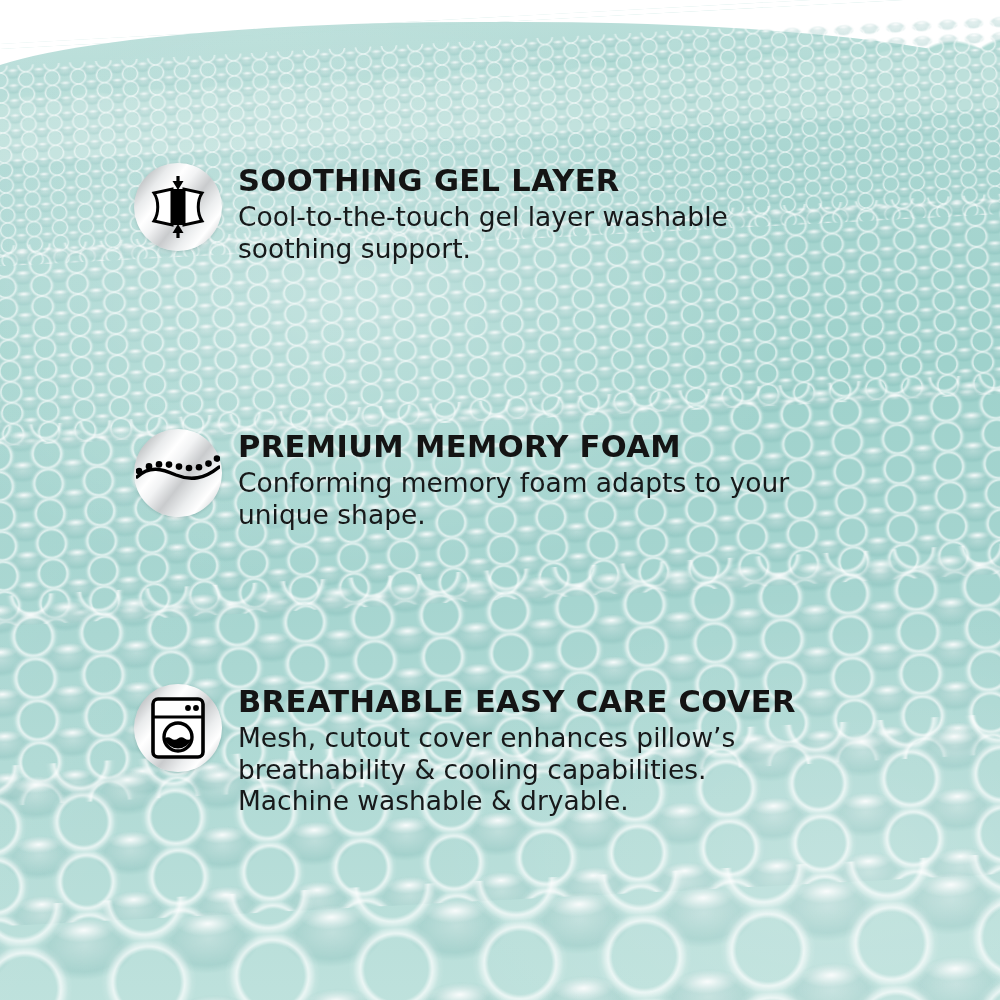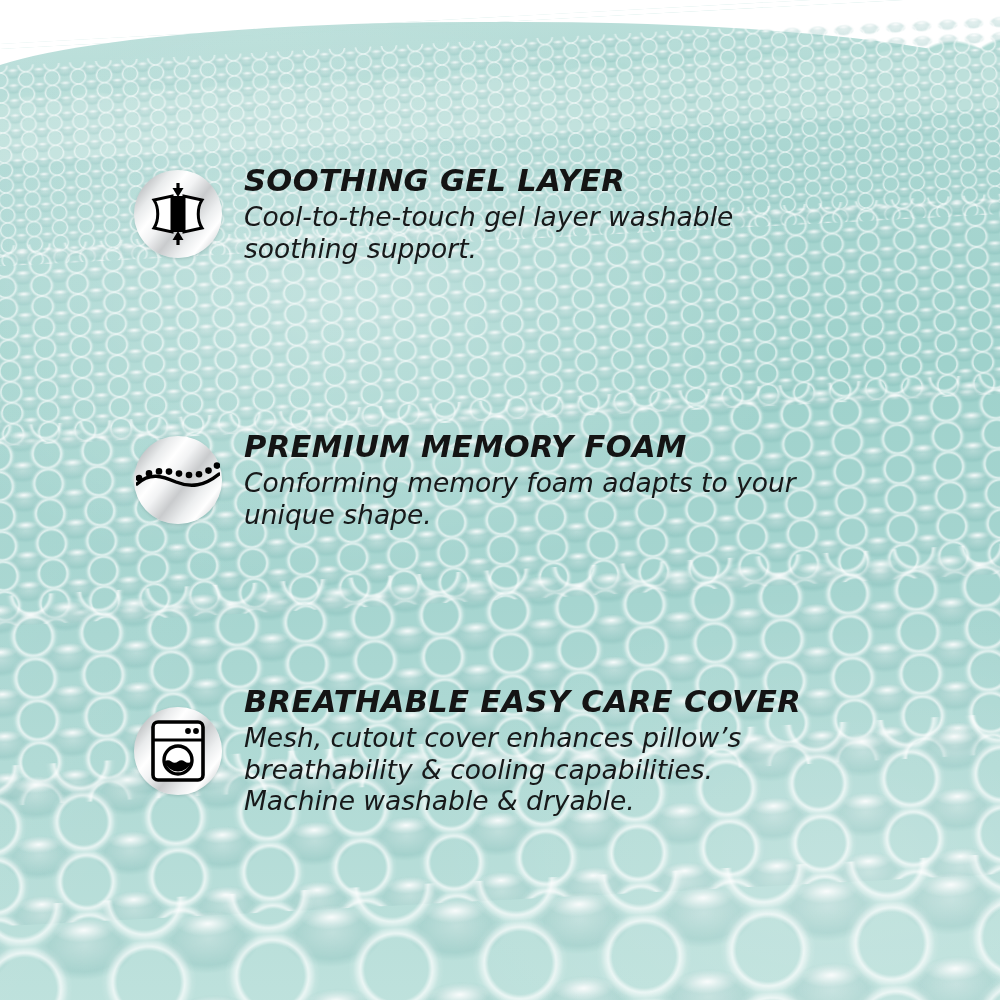--- a/index.html
+++ b/index.html
@@ -113,23 +113,22 @@
   }
 
   
   .features {
     position: absolute;
     inset: 0;
   }
   .feature {
     position: absolute;
     display: flex;
-    align-items: center;
-    gap: 22px;
-    font-style: italic;
+    align-items: flex-start;
+    gap: 16px;
   }
   .feature-1 { left: 134px; top: 163px; }
   .feature-2 { left: 134px; top: 429px; }
   .feature-3 { left: 134px; top: 684px; }
 
   
   .badge {
     position: relative;
     width: 88px;
     height: 88px;

